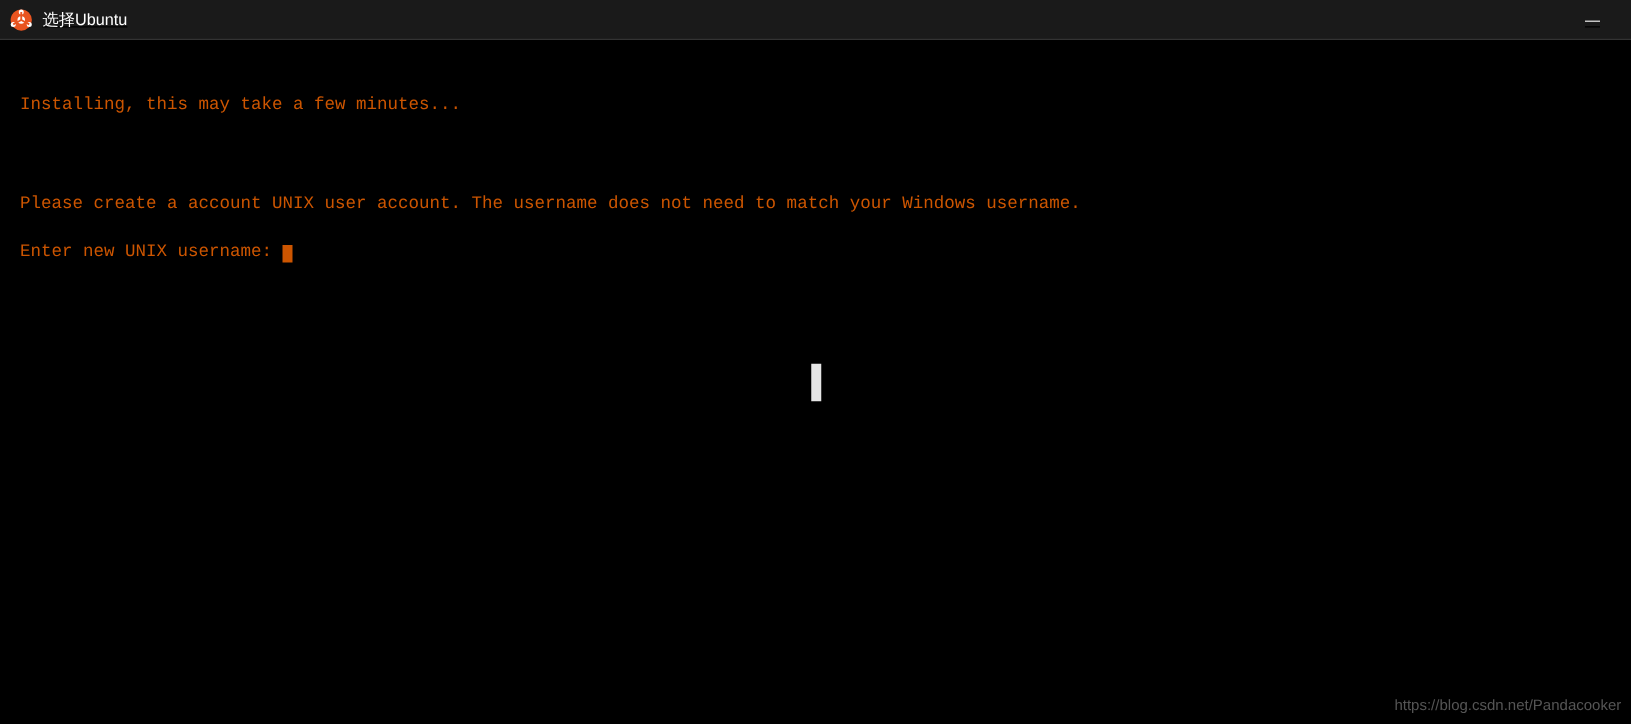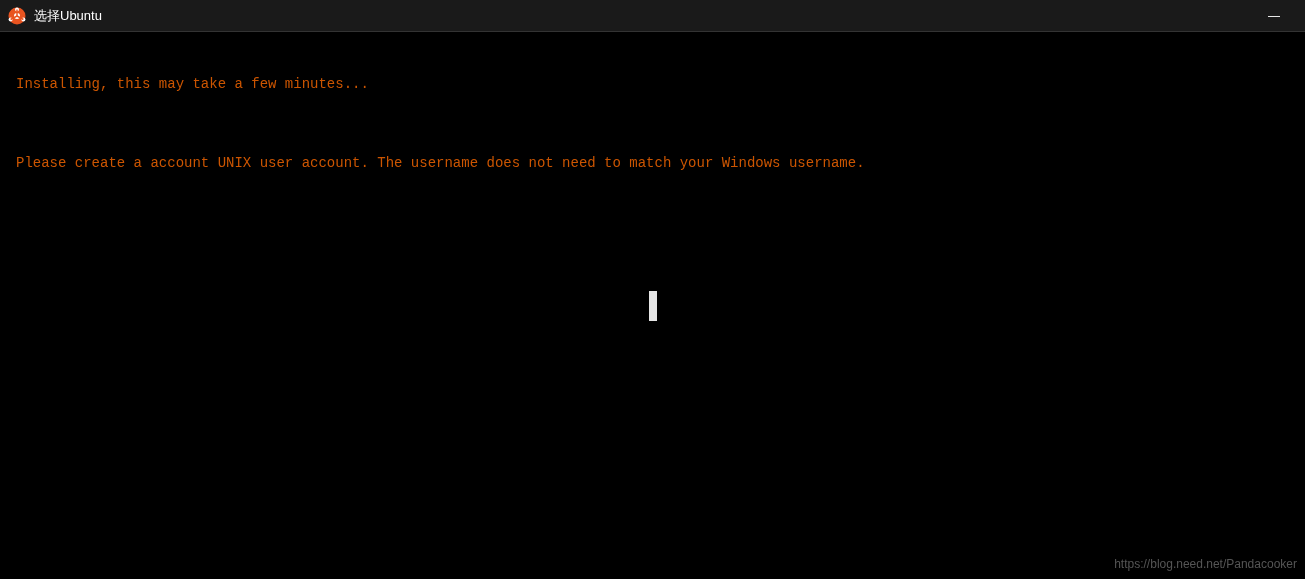--- a/index.html
+++ b/index.html
@@ -19,20 +19,21 @@
     
     .titlebar {
       width: 100%;
       height: 32px;
       background: #1a1a1a;
       display: flex;
       align-items: center;
       justify-content: space-between;
       padding: 0 8px;
       border-bottom: 1px solid #333;
+      text-decoration: underline;
     }
 
     .titlebar-left {
       display: flex;
       align-items: center;
       gap: 8px;
     }
 
     .ubuntu-icon {
       width: 18px;
@@ -158,18 +159,19 @@
   <div class="titlebar-controls">
     <button class="control-btn">—</button>
   </div>
 </div>
 
 <div class="terminal">
   <div class="terminal-text">
     <span class="terminal-line line-installing">Installing, this may take a few minutes...</span>
 <span class="terminal-line"> </span>
 <span class="terminal-line line-please">Please create a account UNIX user account. The username does not need to match your Windows username.</span>
+<span class="terminal-line line-enter">Enter new UNIX username: <span class="cursor"></span></span>
   </div>
 
   <div class="center-cursor"></div>
 
-  <div class="watermark">https://blog.need.net/Pandacooker</div>
+  <div class="watermark">https://blog.csdn.net/Pandacooker</div>
 </div>
 
 </body></html>

